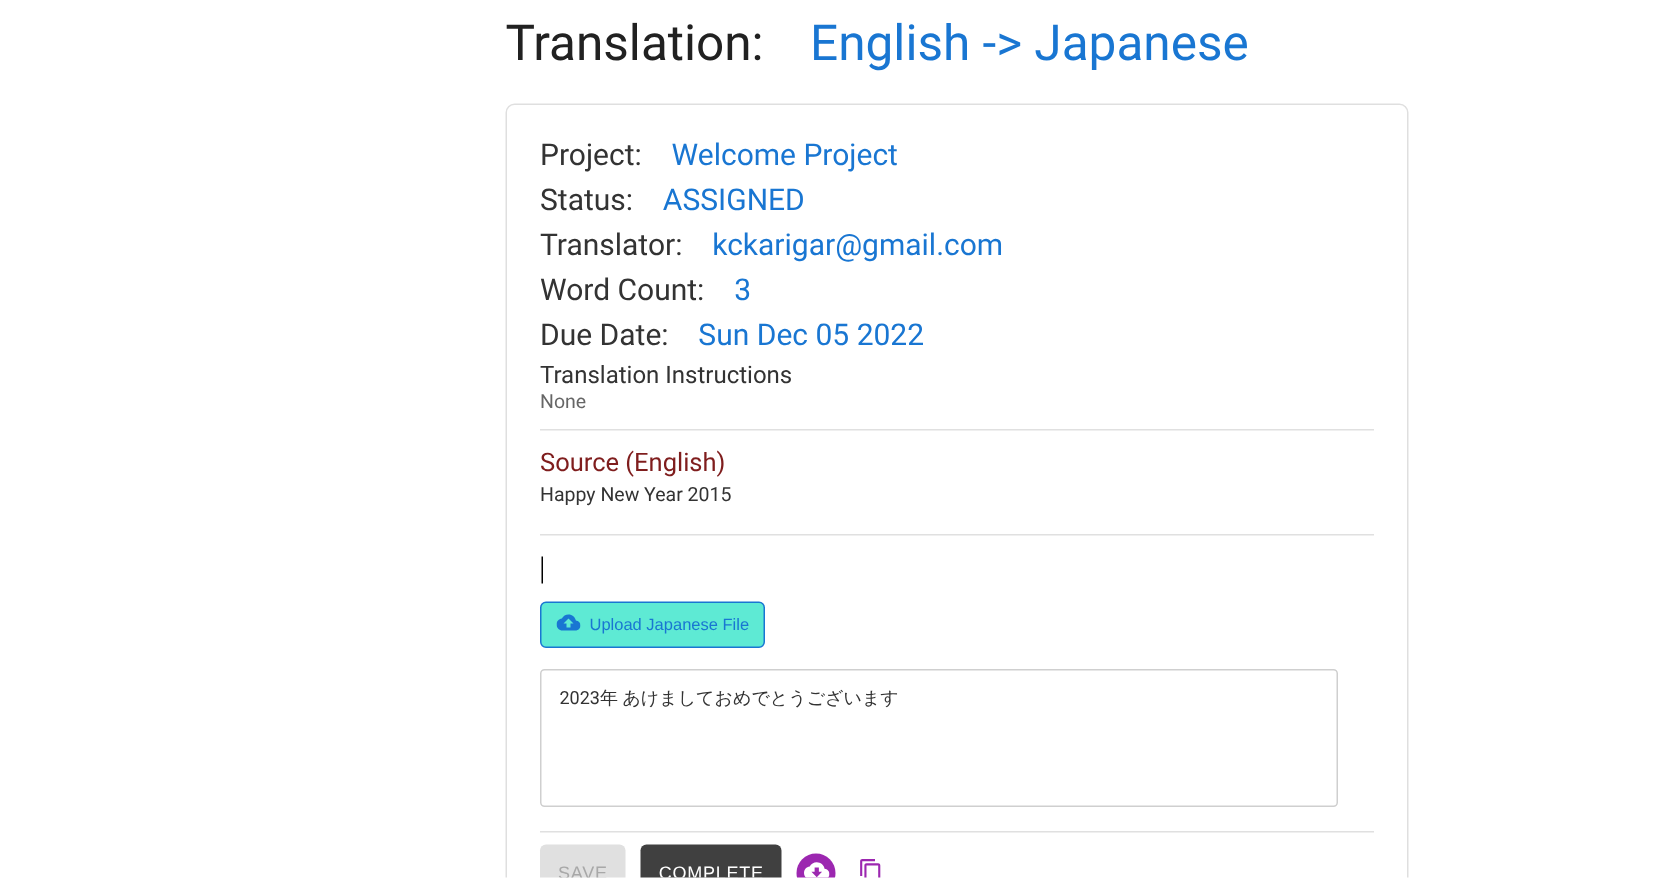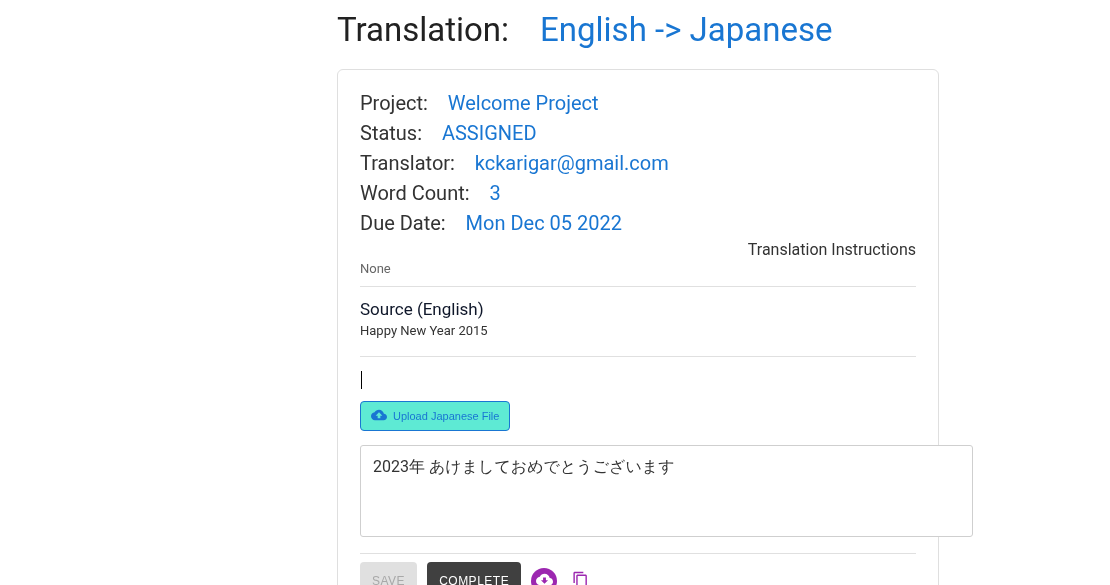--- a/index.html
+++ b/index.html
@@ -46,36 +46,35 @@
     .meta-label {
       color: #333;
     }
     .meta-value {
       color: #1976d2;
     }
     .instructions-label {
       font-size: 16px;
       color: #333;
       margin-top: 2px;
-      text-align: right;
     }
     .instructions-value {
       font-size: 13px;
       color: #666;
       margin-top: 2px;
       margin-bottom: 10px;
     }
     .divider {
       border: none;
       border-top: 1px solid #e0e0e0;
       margin: 8px 0 12px 0;
     }
     .section-title {
       font-size: 17px;
-      color: #0f172a;
+      color: #7f1d1d;
       font-weight: 400;
       margin-bottom: 4px;
     }
     .source-text {
       font-size: 13px;
       color: #333;
       margin-bottom: 18px;
     }
     .translation-title {
       font-size: 17px;
@@ -104,26 +103,26 @@
       color: #1976d2;
       cursor: pointer;
       margin-bottom: 14px;
     }
     .upload-btn svg {
       width: 16px;
       height: 16px;
       fill: #1976d2;
     }
     .translation-textarea {
-      width: 613px;
+      width: 532px;
       min-height: 92px;
       border: 1px solid #cfcfcf;
       border-radius: 3px;
       padding: 10px 12px;
-      font-size: 16px;
+      font-size: 12px;
       color: #333;
       font-family: inherit;
       resize: none;
       margin-bottom: 12px;
       line-height: 1.4;
     }
     .actions {
       display: flex;
       align-items: center;
       gap: 10px;
@@ -201,21 +200,21 @@
 
   <div class="meta-row">
     <span class="meta-label">Word Count:</span>
     <span>&nbsp;&nbsp;</span>
     <span class="meta-value">3</span>
   </div>
 
   <div class="meta-row">
     <span class="meta-label">Due Date:</span>
     <span>&nbsp;&nbsp;</span>
-    <span class="meta-value">Mon Dec 05 2022</span>
+    <span class="meta-value">Sun Dec 05 2022</span>
   </div>
 
   <div class="instructions-label">Translation Instructions</div>
   <div class="instructions-value">None</div>
 
   <hr class="divider">
 
   <div class="section-title">Source (English)</div>
   <div class="source-text">Happy New Year 2015</div>
 

